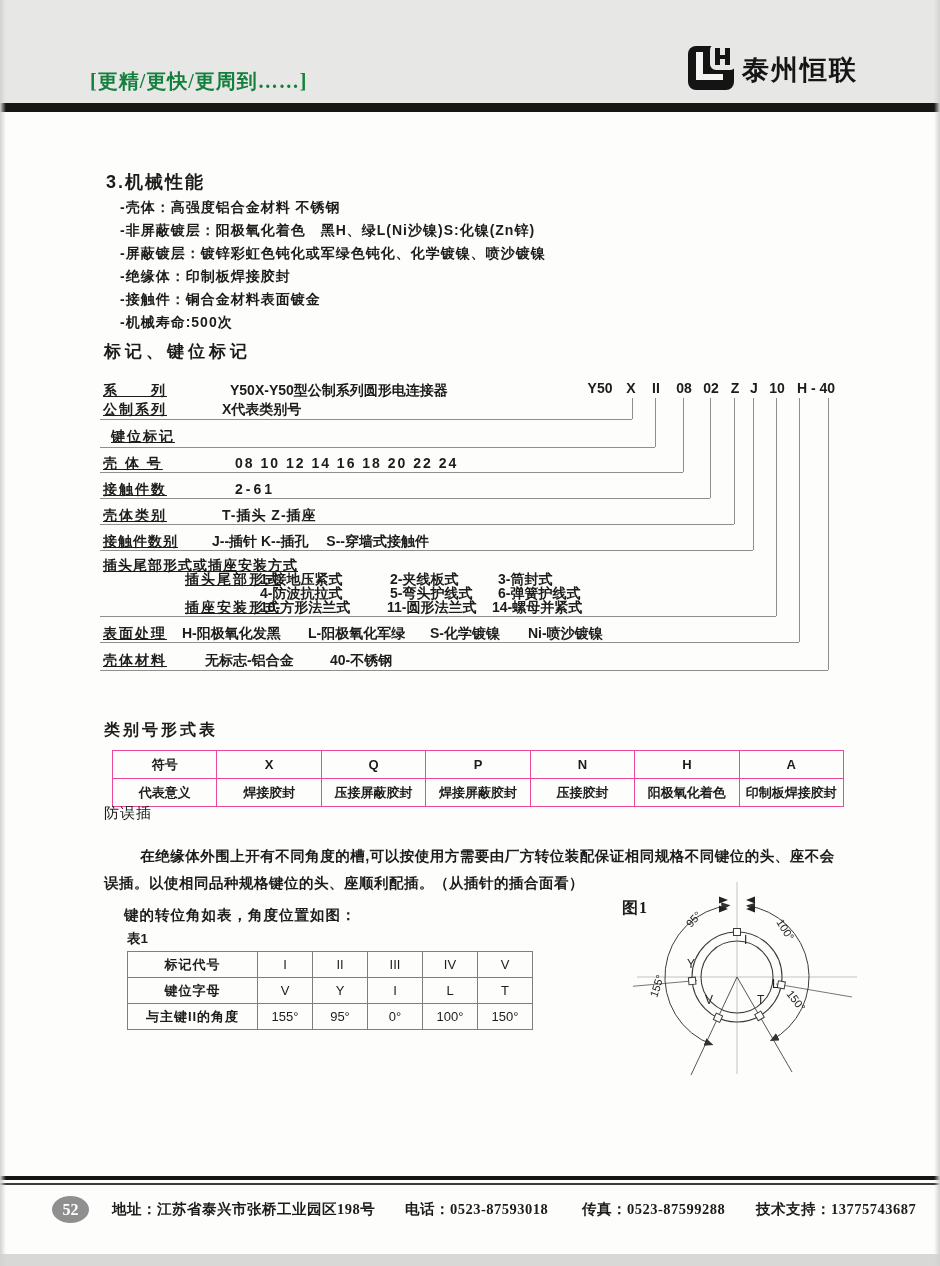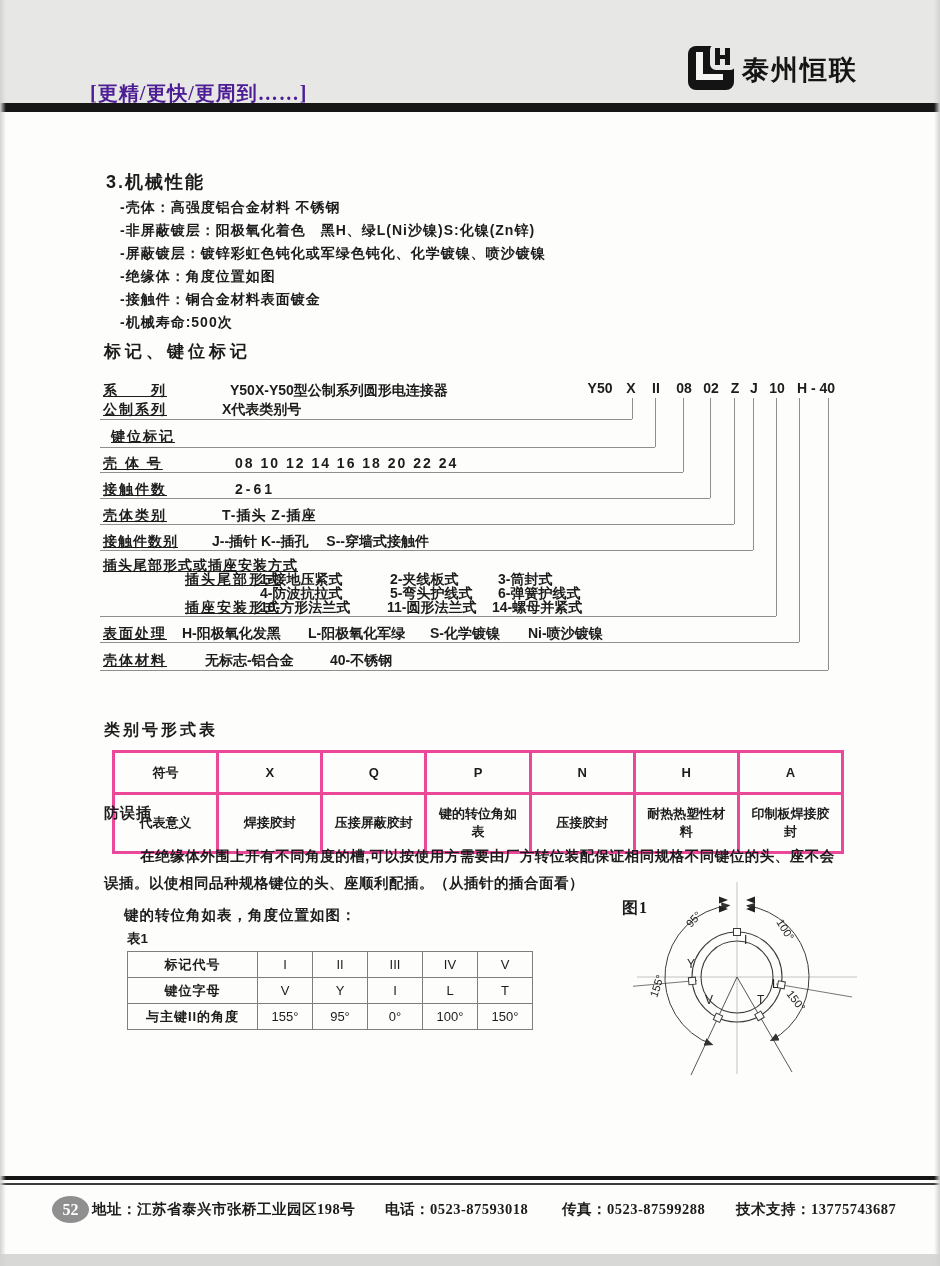--- a/index.html
+++ b/index.html
@@ -7,22 +7,22 @@
     width:940px;height:1266px;position:relative;background:#fdfdfc;
     font-family:"Liberation Sans","DejaVu Sans",sans-serif;color:#1c1c1c;overflow:hidden;
   }
   .edge-left,.edge-right{position:absolute;top:0;bottom:0;width:6px;z-index:50;pointer-events:none;}
   .edge-left{left:0;background:linear-gradient(to right,#d2d2d0,rgba(210,210,208,0));}
   .edge-right{right:0;background:linear-gradient(to left,#d2d2d0,rgba(210,210,208,0));}
   .edge-bottom{position:absolute;left:0;right:0;top:1254px;height:12px;background:#d8d8d6;z-index:40;}
 
   
   .hdr{position:absolute;left:0;top:0;width:940px;height:103px;background:#e7e7e5;}
-  .slogan{position:absolute;left:90px;top:80px;font-family:"Liberation Serif","DejaVu Serif",serif;
-          font-weight:bold;font-size:20px;letter-spacing:1px;color:#4c1d95;}
+  .slogan{position:absolute;left:90px;top:68px;font-family:"Liberation Serif","DejaVu Serif",serif;
+          font-weight:bold;font-size:20px;letter-spacing:1px;color:#15803d;}
   .brand{position:absolute;left:688px;top:46px;display:flex;align-items:center;}
   .brand .name{font-size:27px;font-weight:bold;letter-spacing:2px;color:#151515;margin-left:8px;}
   .blackbar{position:absolute;left:0;top:103px;width:940px;height:9px;background:#161616;}
 
   
   .t-mech{position:absolute;left:106px;top:170px;font-size:18px;font-weight:bold;letter-spacing:2px;}
   .mech-list{position:absolute;left:120px;top:196px;font-size:14px;font-weight:bold;letter-spacing:1px;}
   .mech-list div{height:23px;line-height:23px;}
 
   .t-marking{position:absolute;left:104px;top:340px;font-size:17px;font-weight:bold;letter-spacing:4px;}
@@ -31,44 +31,44 @@
   .mark{position:absolute;left:100px;top:380px;width:760px;height:300px;font-size:14px;}
   .mark .lab{position:absolute;font-weight:bold;letter-spacing:2px;white-space:nowrap;text-decoration:underline;}
   .mark .txt{position:absolute;font-weight:bold;white-space:nowrap;}
   .mark .rule{position:absolute;left:0;border-bottom:1px solid #8f8f8f;height:0;}
   .mark .vln{position:absolute;width:0;border-left:1px solid #8f8f8f;top:18px;}
   .mark .code{position:absolute;top:0;transform:translateX(-50%);font-weight:bold;font-size:14px;white-space:nowrap;}
 
   
   .t-cat{position:absolute;left:104px;top:720px;font-size:16px;font-weight:bold;letter-spacing:3px;}
   table.cat{position:absolute;left:112px;top:750px;width:732px;border-collapse:collapse;table-layout:fixed;}
-  table.cat td{border:3px solid #ec4899;height:19px;text-align:center;font-size:13px;font-weight:bold;padding:10px;}
-
-  
-  .t-mis{position:absolute;left:104px;top:804px;font-size:15px;font-weight:bold;letter-spacing:1px;}
+  table.cat td{border:1px solid #ec4899;height:19px;text-align:center;font-size:13px;font-weight:bold;padding:4px;}
+
+  
+  .t-mis{position:absolute;left:104px;top:804px;font-size:15px;font-weight:normal;letter-spacing:1px;}
   .mis-p{position:absolute;left:104px;top:828px;width:742px;font-size:14.5px;font-weight:bold;
          line-height:27px;text-indent:2.5em;letter-spacing:0.5px;}
 
   
   .t-key{position:absolute;left:124px;top:906px;font-size:14.5px;font-weight:bold;letter-spacing:1px;}
   .t-tb1{position:absolute;left:127px;top:930px;font-size:13.5px;font-weight:bold;}
   table.key{position:absolute;left:127px;top:951px;border-collapse:collapse;table-layout:fixed;}
   table.key td{border:1px solid #7e7e7e;height:25px;text-align:center;font-size:13px;padding:0;}
   table.key td.rl{font-weight:bold;letter-spacing:1px;}
   .t-fig{position:absolute;left:622px;top:898px;font-size:16px;letter-spacing:1px;font-family:"Liberation Serif","DejaVu Serif",serif;font-weight:bold;}
   .figwrap{position:absolute;left:633px;top:880px;width:228px;height:198px;}
 
   
   .f-line1{position:absolute;left:0;top:1176px;width:940px;height:4px;background:#151515;}
   .f-line2{position:absolute;left:0;top:1183px;width:940px;height:2px;background:#3c3c3c;}
   .pageno{position:absolute;left:52px;top:1196px;width:37px;height:27px;border-radius:50%;
           background:#8f8f8f;color:#fff;font-weight:bold;font-size:16px;text-align:center;line-height:27px;
           font-family:"Liberation Serif","DejaVu Serif",serif;}
   .f-item{position:absolute;top:1200px;font-family:"Liberation Serif","DejaVu Serif",serif;
-          font-weight:bold;font-size:14.5px;letter-spacing:0.5px;white-space:nowrap;}
+          font-weight:bold;font-size:14.5px;letter-spacing:0.5px;white-space:nowrap;margin-left:20px;}
 </style>
 </head>
 <body>
 
 <div class="edge-left"></div>
 <div class="edge-right"></div>
 <div class="edge-bottom"></div>
 
 <div class="hdr">
   <div class="slogan">[更精/更快/更周到……]</div>
@@ -87,21 +87,21 @@
     <span class="name">泰州恒联</span>
   </div>
 </div>
 <div class="blackbar"></div>
 
 <div class="t-mech">3.机械性能</div>
 <div class="mech-list">
   <div>-壳体：高强度铝合金材料 不锈钢</div>
   <div>-非屏蔽镀层：阳极氧化着色　黑H、绿L(Ni沙镍)S:化镍(Zn锌)</div>
   <div>-屏蔽镀层：镀锌彩虹色钝化或军绿色钝化、化学镀镍、喷沙镀镍</div>
-  <div>-绝缘体：角度位置如图</div>
+  <div>-绝缘体：印制板焊接胶封</div>
   <div>-接触件：铜合金材料表面镀金</div>
   <div>-机械寿命:500次</div>
 </div>
 
 <div class="t-marking">标记、键位标记</div>
 
 <div class="mark">
 
   <span class="code" style="left:500px">Y50</span>
   <span class="code" style="left:531px">X</span>
@@ -185,23 +185,23 @@
     <td>Q</td>
     <td>P</td>
     <td>N</td>
     <td>H</td>
     <td>A</td>
   </tr>
   <tr>
     <td>代表意义</td>
     <td>焊接胶封</td>
     <td>压接屏蔽胶封</td>
-    <td>键的转位角如表</td>
+    <td>焊接屏蔽胶封</td>
     <td>压接胶封</td>
-    <td>耐热热塑性材料</td>
+    <td>阳极氧化着色</td>
     <td>印制板焊接胶封</td>
   </tr>
 </tbody>
   </table>
 
 <div class="t-mis">防误插</div>
 <p class="mis-p">在绝缘体外围上开有不同角度的槽,可以按使用方需要由厂方转位装配保证相同规格不同键位的头、座不会误插。以使相同品种规格键位的头、座顺利配插。（从插针的插合面看）</p>
 
 <div class="t-key">键的转位角如表，角度位置如图：</div>
 <div class="t-tb1">表1</div>

